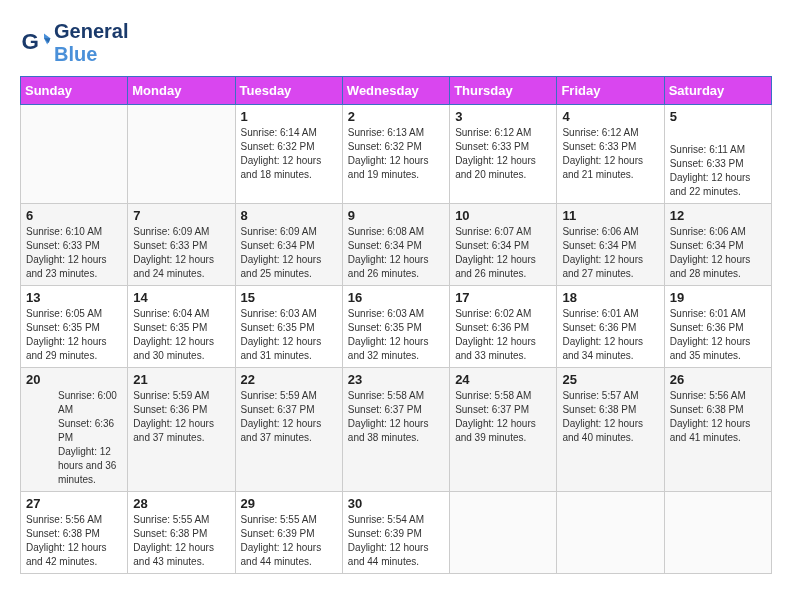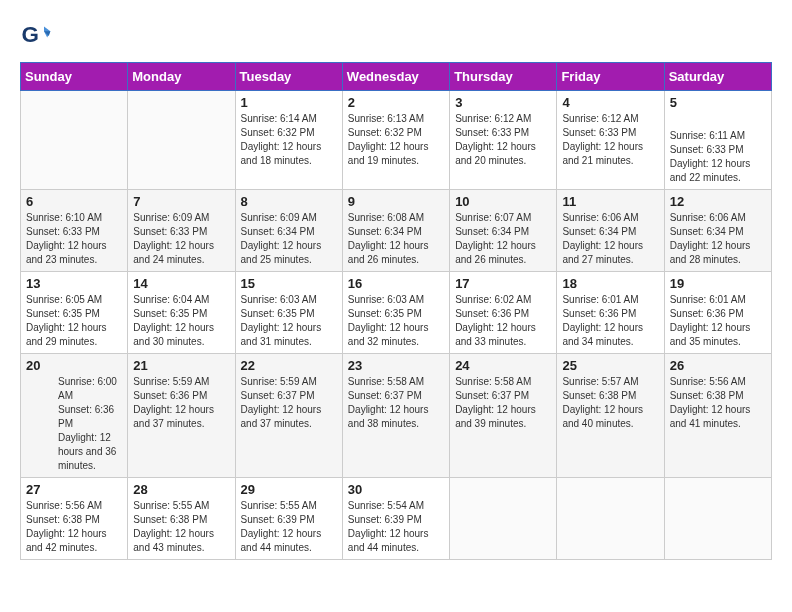--- a/index.html
+++ b/index.html
@@ -36,21 +36,21 @@
     .subtitle {
       font-size: 16px;
       color: #333;
     }
     table {
       width: 100%;
       border-collapse: collapse;
       font-size: 11px;
     }
     thead tr th {
-      background-color: #a21caf;
+      background-color: #d946ef;
       color: #fff;
       padding: 6px 4px;
       text-align: left;
       font-size: 13px;
       font-weight: bold;
       border: 1px solid #3a6fc4;
     }
     tbody tr td {
       border: 1px solid #ccc;
       vertical-align: top;
@@ -81,20 +81,24 @@
 </head>
 <body>
 
 <div class="header">
   <div class="logo">
     <svg class="logo-icon" viewBox="0 0 40 40">
       <text x="2" y="28" font-size="28" font-weight="bold" fill="#1a3a6b">G</text>
       <polygon points="30,8 38,14 34,22 30,14" fill="#4a90d9"></polygon>
       <polygon points="30,14 38,14 36,20" fill="#2a6ab0"></polygon>
     </svg>
+    <div>
+      <div style="font-size:20px;font-weight:bold;color:#1a3a6b;">General</div>
+      <div style="font-size:20px;font-weight:bold;color:#4a90d9;">Blue</div>
+    </div>
   </div>
   <div class="title-block">
     <div class="month-title"></div>
     <div class="subtitle"></div>
   </div>
 </div>
 
 <table>
   <thead>
     <tr>

